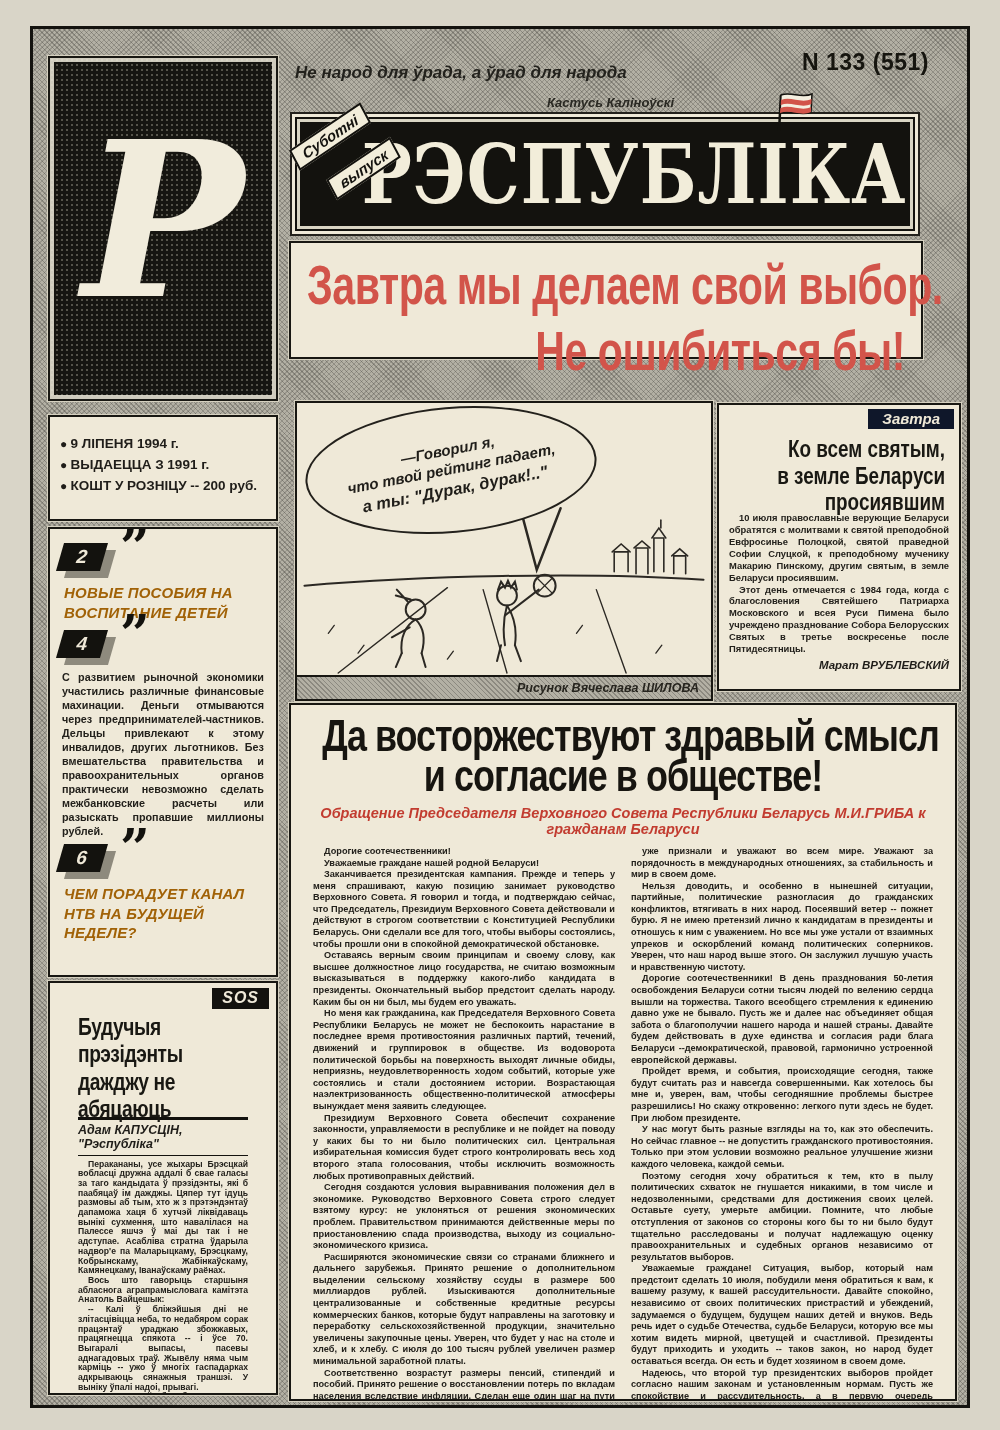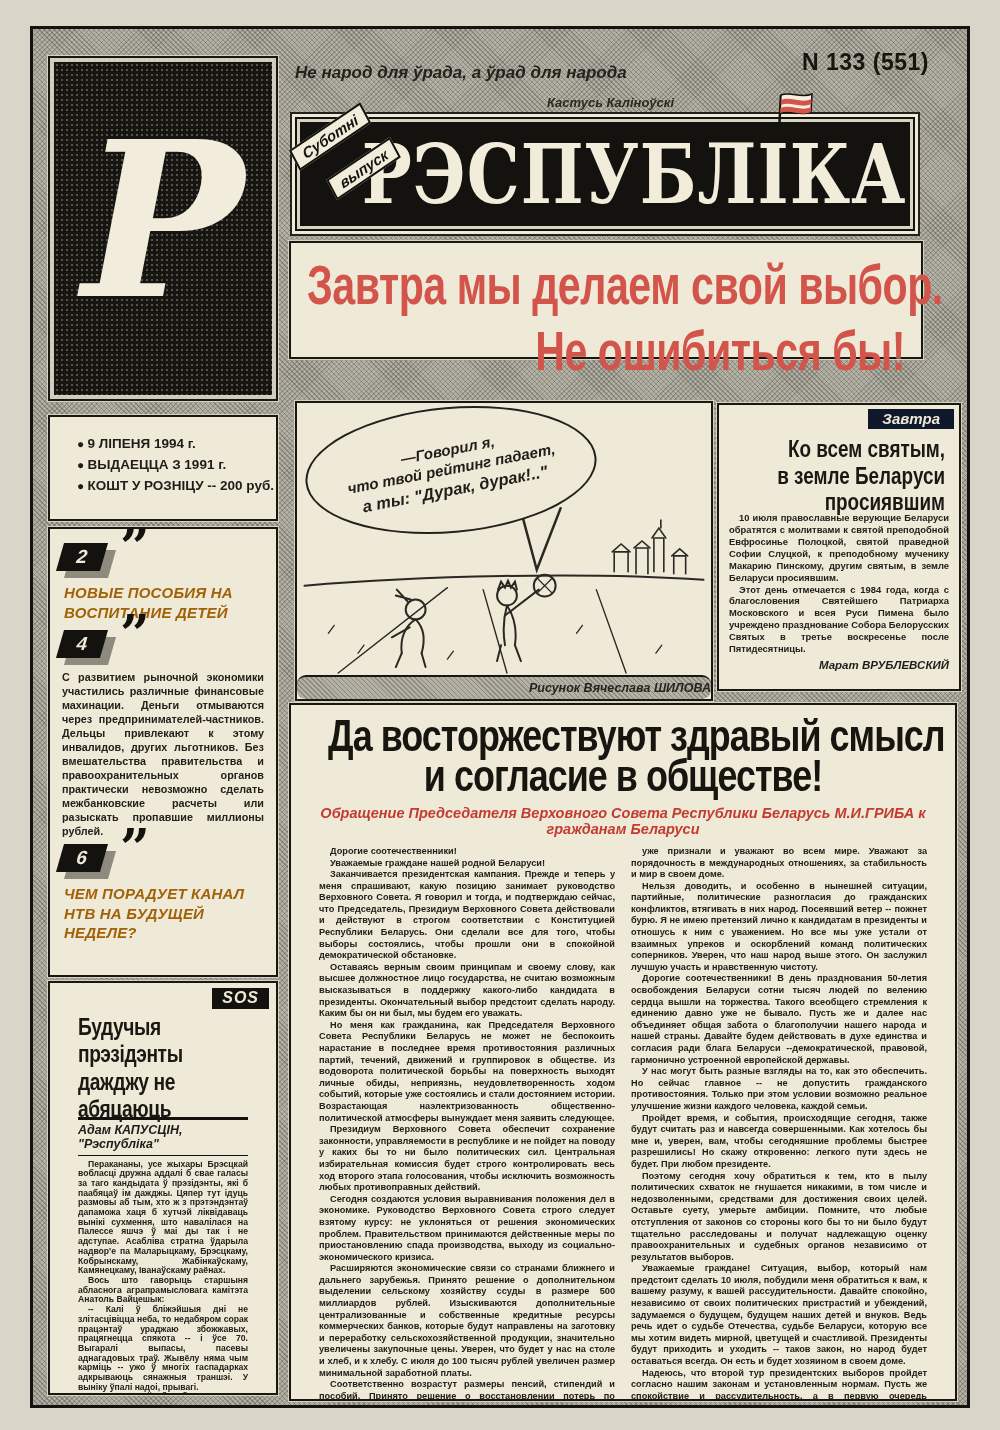--- a/index.html
+++ b/index.html
@@ -27,21 +27,21 @@
     background-color:#161511;
     background-image:radial-gradient(circle at 2px 2px,#55534a 1.1px,transparent 1.4px);
     background-size:5px 5px;
     display:flex;align-items:center;justify-content:center;
     box-shadow:inset 0 0 0 4px rgba(240,235,220,.85),0 0 0 1px #d6d1c0;
   }
   .logo-letter{
     font-family:"DejaVu Serif",serif;font-weight:bold;font-style:italic;
     font-size:215px;line-height:1;color:#f1ecdc;transform:translateY(-8px);
   }
-  .info-box{left:15px;top:386px;width:230px;height:106px;padding:13px 27px;}
+  .info-box{left:15px;top:386px;width:230px;height:106px;padding:13px 10px;}
   .info-item{font-weight:bold;font-size:13.5px;margin:6px 0;white-space:nowrap;}
   .info-item::before{content:"● ";font-size:12px;}
   .contents-box{left:15px;top:498px;width:230px;height:450px;padding:10px 12px;overflow:hidden;}
   .badge{position:relative;height:38px;margin:2px 0 4px -4px;}
   .badge .b-shadow{position:absolute;left:10px;top:9px;width:44px;height:28px;background:#8e8a7d;transform:skewX(-16deg);}
   .badge .b-face{position:absolute;left:2px;top:2px;width:44px;height:28px;background:#13120e;transform:skewX(-16deg);
     color:#efe9d8;font-weight:bold;font-size:19px;display:flex;align-items:center;justify-content:center;}
   .badge .quote{position:absolute;left:62px;top:-20px;font-family:"DejaVu Serif",serif;
     font-weight:bold;font-size:52px;line-height:1;color:#13120e;}
   .contents-text{
@@ -102,37 +102,37 @@
     background:#efe9d8;border:2.5px solid #23211c;border-radius:50%;
     transform:rotate(-5deg);display:flex;flex-direction:column;align-items:center;justify-content:center;
   }
   .bubble-inner{transform:rotate(-6deg);text-align:center;font-weight:bold;font-style:italic;line-height:1.25;}
   .bubble-l1{font-size:15px;} .bubble-l2{font-size:15px;} .bubble-l3{font-size:16.5px;}
   .cartoon-caption{
     position:absolute;left:0;right:0;bottom:0;height:24px;border-top:2px solid #181712;
     background-color:#b3b0a4;
     background-image:repeating-linear-gradient(45deg, rgba(50,48,44,.30) 0 1px, transparent 1px 3.5px);
     font-style:italic;font-weight:bold;font-size:12.5px;color:#26241e;
-    display:flex;align-items:center;justify-content:flex-end;padding-right:0;box-sizing:border-box;border-radius:9px;
+    display:flex;align-items:center;justify-content:flex-end;padding-right:12px;box-sizing:border-box;
   }
   
   .tomorrow-box{left:684px;top:374px;width:244px;height:288px;padding:6px 10px;overflow:hidden;}
   .tomorrow-label{
     position:absolute;top:4px;right:5px;background:#0f172a;color:#efe9d8;
     font-weight:bold;font-style:italic;font-size:15px;padding:1px 14px 2px;
   }
   .tomorrow-title{
     margin-top:26px;font-weight:bold;font-size:19.5px;line-height:1.12;text-align:right;
     color:#191813;transform:scale(.97,1.2);transform-origin:top right;padding-right:4px;
   }
   .tomorrow-body{margin-top:10px;font-weight:bold;font-size:9.4px;line-height:1.26;text-align:justify;color:#23211c;}
   .tomorrow-body p{margin:0;text-indent:10px;}
   .tomorrow-author{margin-top:4px;text-align:right;font-weight:bold;font-style:italic;font-size:11.5px;}
   
-  .article-box{left:256px;top:674px;width:668px;height:698px;padding:8px 28px;overflow:hidden;}
+  .article-box{left:256px;top:674px;width:668px;height:698px;padding:8px 22px;overflow:hidden;}
   .article-title{text-align:center;font-weight:bold;color:#171510;}
   .at-line{font-size:37px;line-height:1.08;transform:scale(.97,1.2);transform-origin:top center;letter-spacing:-1px;white-space:nowrap;}
   .article-subhead{
     margin-top:12px;text-align:center;font-style:italic;font-weight:bold;font-size:14.5px;color:#c23c30;
   }
   .article-cols{display:flex;gap:16px;margin-top:9px;height:560px;overflow:hidden;}
   .article-col{flex:1;font-weight:bold;font-size:9.2px;line-height:1.26;text-align:justify;color:#23211c;overflow:hidden;}
   .article-col p{margin:0;text-indent:11px;}
 </style>
 </head>
@@ -276,22 +276,22 @@
           <p>Но меня как гражданина, как Председателя Верховного Совета Республики Беларусь не может не беспокоить нарастание в последнее время противостояния различных партий, течений, движений и группировок в обществе. Из водоворота политической борьбы на поверхность выходят личные обиды, неприязнь, неудовлетворенность ходом событий, которые уже состоялись и стали достоянием истории. Возрастающая наэлектризованность общественно-политической атмосферы вынуждает меня заявить следующее.</p>
           <p>Президиум Верховного Совета обеспечит сохранение законности, управляемости в республике и не пойдет на поводу у каких бы то ни было политических сил. Центральная избирательная комиссия будет строго контролировать весь ход второго этапа голосования, чтобы исключить возможность любых противоправных действий.</p>
           <p>Сегодня создаются условия выравнивания положения дел в экономике. Руководство Верховного Совета строго следует взятому курсу: не уклоняться от решения экономических проблем. Правительством принимаются действенные меры по приостановлению спада производства, выходу из социально-экономического кризиса.</p>
           <p>Расширяются экономические связи со странами ближнего и дальнего зарубежья. Принято решение о дополнительном выделении сельскому хозяйству ссуды в размере 500 миллиардов рублей. Изыскиваются дополнительные централизованные и собственные кредитные ресурсы коммерческих банков, которые будут направлены на заготовку и переработку сельскохозяйственной продукции, значительно увеличены закупочные цены. Уверен, что будет у нас на столе и хлеб, и к хлебу. С июля до 100 тысяч рублей увеличен размер минимальной заработной платы.</p>
           <p>Соответственно возрастут размеры пенсий, стипендий и пособий. Принято решение о восстановлении потерь по вкладам населения вследствие инфляции. Сделан еще один шаг на пути объединения денежных систем Беларуси и России. Беларусь будет сохранять и развивать свою государственность, которую</p>
         </div>
       <div class="article-col">
           <p>уже признали и уважают во всем мире. Уважают за порядочность в международных отношениях, за стабильность и мир в своем доме.</p>
           <p>Нельзя доводить, и особенно в нынешней ситуации, партийные, политические разногласия до гражданских конфликтов, втягивать в них народ. Посеявший ветер -- пожнет бурю. Я не имею претензий лично к кандидатам в президенты и отношусь к ним с уважением. Но все мы уже устали от взаимных упреков и оскорблений команд политических соперников. Уверен, что наш народ выше этого. Он заслужил лучшую участь и нравственную чистоту.</p>
           <p>Дорогие соотечественники! В день празднования 50-летия освобождения Беларуси сотни тысяч людей по велению сердца вышли на торжества. Такого всеобщего стремления к единению давно уже не бывало. Пусть же и далее нас объединяет общая забота о благополучии нашего народа и нашей страны. Давайте будем действовать в духе единства и согласия ради блага Беларуси --демократической, правовой, гармонично устроенной европейской державы.</p>
+          <p>Пройдет время, и события, происходящие сегодня, также будут считать раз и навсегда совершенными. Как хотелось бы мне и, уверен, вам, чтобы сегодняшние проблемы быстрее разрешились! Но скажу откровенно: легкого пути здесь не будет. При любом президенте.</p>
           <p>У нас могут быть разные взгляды на то, как это обеспечить. Но сейчас главное -- не допустить гражданского противостояния. Только при этом условии возможно реальное улучшение жизни каждого человека, каждой семьи.</p>
-          <p>Пройдет время, и события, происходящие сегодня, также будут считать раз и навсегда совершенными. Как хотелось бы мне и, уверен, вам, чтобы сегодняшние проблемы быстрее разрешились! Но скажу откровенно: легкого пути здесь не будет. При любом президенте.</p>
           <p>Поэтому сегодня хочу обратиться к тем, кто в пылу политических схваток не гнушается никакими, в том числе и недозволенными, средствами для достижения своих целей. Оставьте суету, умерьте амбиции. Помните, что любые отступления от законов со стороны кого бы то ни было будут тщательно расследованы и получат надлежащую оценку правоохранительных и судебных органов независимо от результатов выборов.</p>
           <p>Уважаемые граждане! Ситуация, выбор, который нам предстоит сделать 10 июля, побудили меня обратиться к вам, к вашему разуму, к вашей рассудительности. Давайте спокойно, независимо от своих политических пристрастий и убеждений, задумаемся о будущем, будущем наших детей и внуков. Ведь речь идет о судьбе Отечества, судьбе Беларуси, которую все мы хотим видеть мирной, цветущей и счастливой. Президенты будут приходить и уходить -- таков закон, но народ будет оставаться всегда. Он есть и будет хозяином в своем доме.</p>
           <p>Надеюсь, что второй тур президентских выборов пройдет согласно нашим законам и установленным нормам. Пусть же спокойствие и рассудительность, а в первую очередь законность будут в каждом нашем населенном пункте, на каждом избирательном участке.</p>
         </div>
     </div>
   </div>
 
 </div>
 
 </body></html>

